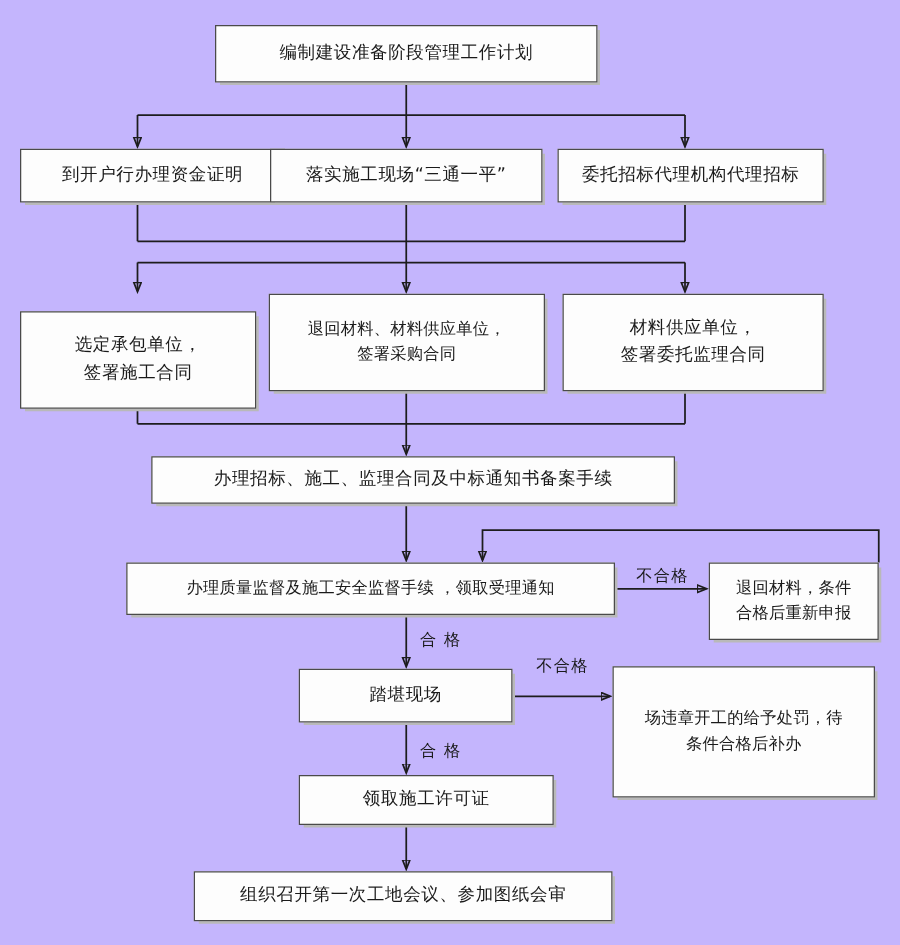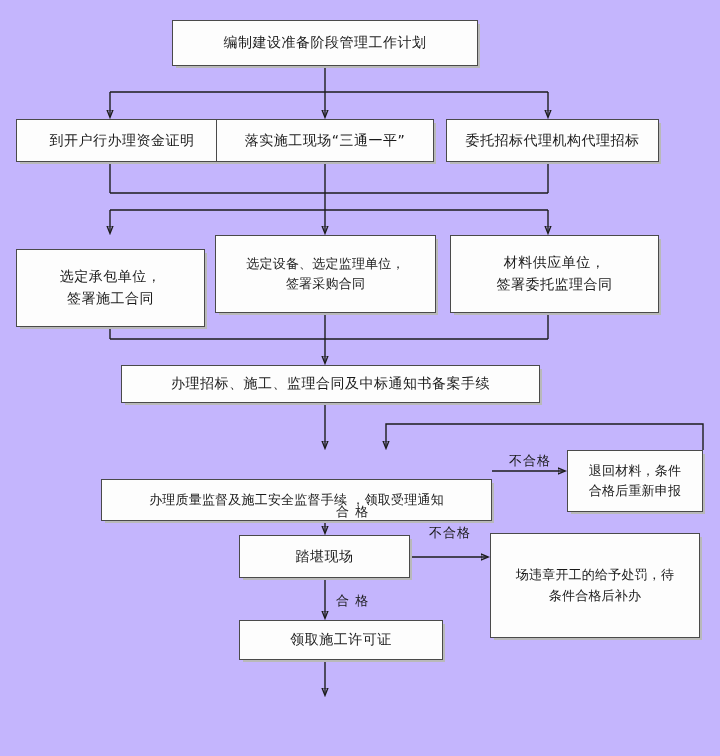--- a/index.html
+++ b/index.html
@@ -112,34 +112,34 @@
   <div class="box" style="left:446px; top:119px; width:213px; height:43px;">
     <span class="ln">委托招标代理机构代理招标</span>
   </div>
 
   <div class="box" style="left:16px; top:249px; width:189px; height:78px;">
     <span class="ln">选定承包单位，</span>
     <span class="ln">签署施工合同</span>
   </div>
 
   <div class="box small" style="left:215px; top:235px; width:221px; height:78px;">
-    <span class="ln">选定设备、选定监理单位，</span>
+    <span class="ln">退回材料、材料供应单位，</span>
     <span class="ln">签署采购合同</span>
   </div>
 
   <div class="box" style="left:450px; top:235px; width:209px; height:78px;">
     <span class="ln">材料供应单位，</span>
     <span class="ln">签署委托监理合同</span>
   </div>
 
   <div class="box" style="left:121px; top:365px; width:419px; height:38px;">
     <span class="ln">办理招标、施工、监理合同及中标通知书备案手续</span>
   </div>
 
-  <div class="box small" style="left:101px; top:450px; width:391px; height:42px;margin-top:29px;">
+  <div class="box small" style="left:101px; top:450px; width:391px; height:42px;">
     <span class="ln">办理质量监督及施工安全监督手续 ，领取受理通知</span>
   </div>
 
   <div class="box small" style="left:567px; top:450px; width:136px; height:62px;">
     <span class="ln">退回材料，条件</span>
     <span class="ln">合格后重新申报</span>
   </div>
 
   <div class="lbl" style="left:509px; top:452px;">不合格</div>
 
@@ -155,14 +155,17 @@
   </div>
 
   <div class="lbl" style="left:429px; top:524px;">不合格</div>
 
   <div class="lbl" style="left:336px; top:592px;">合 格</div>
 
   <div class="box" style="left:239px; top:620px; width:204px; height:40px;">
     <span class="ln">领取施工许可证</span>
   </div>
 
+  <div class="box" style="left:155px; top:697px; width:335px; height:40px;">
+    <span class="ln">组织召开第一次工地会议、参加图纸会审</span>
+  </div>
 
 </div>
 
 </body></html>

